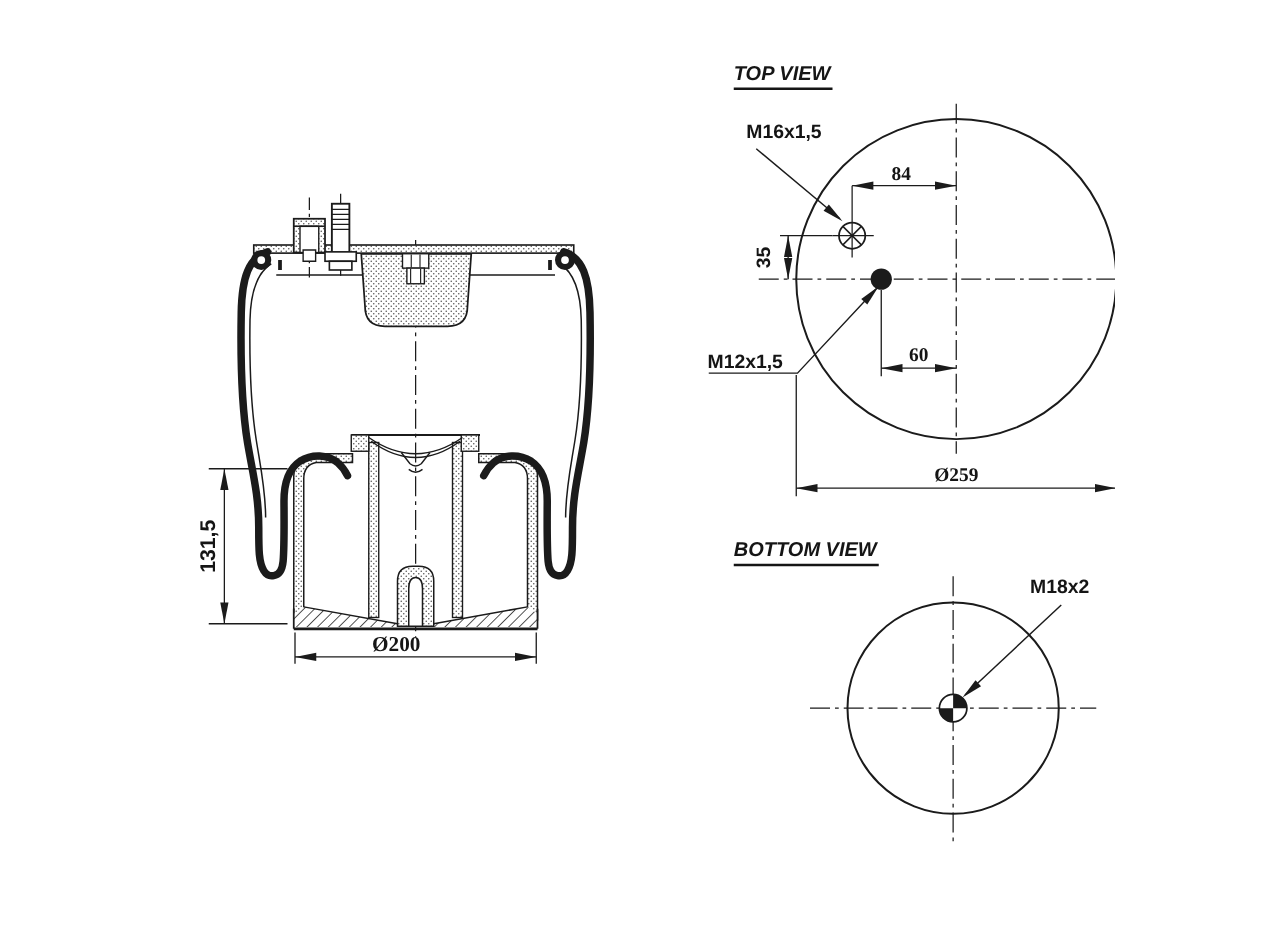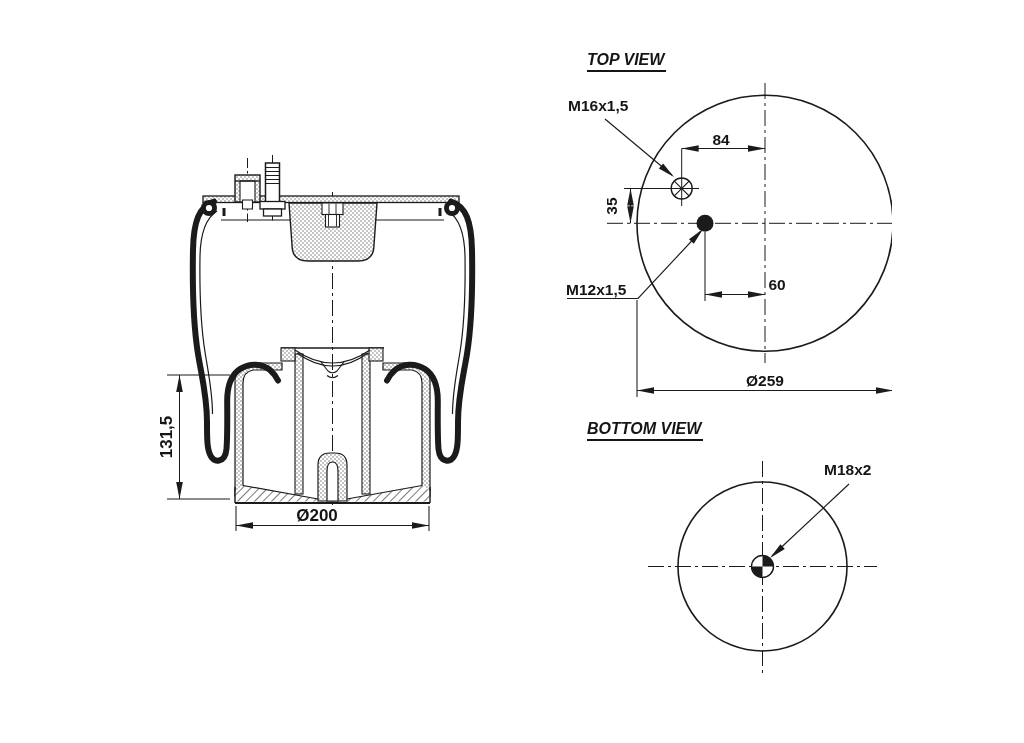--- a/index.html
+++ b/index.html
@@ -11,21 +11,21 @@
   .lbl{
     position:absolute;font:700 15.5px "Liberation Sans",sans-serif;
     color:#151515;white-space:nowrap;letter-spacing:0px;
   }
   .lbl-lg{font-size:17px;}
   .view-title{
     font:700 italic 16px "Liberation Sans",sans-serif;
     border-bottom:2px solid #151515;padding:0 2px 1px 0;
   }
   .rot{transform:translate(-50%,-50%) rotate(-90deg);}
-  .ctr{transform:translateX(-50%);}
+  .ctr{transform:translateX(-50%);font-family:Liberation Serif, serif;}
 </style>
 </head>
 <body>
 
 <div id="stage">
 
 <svg id="linework" width="1024" height="743" viewBox="0 0 1024 743">
   <defs>
     <pattern id="stip" width="4" height="4" patternUnits="userSpaceOnUse">
       <rect width="4" height="4" fill="#ffffff"></rect>
@@ -202,32 +202,32 @@
     </g>
     <g stroke-width="1.15">
       <path d="M849,484 L772,556"></path>
       <use href="#arrowhead" transform="translate(770,558) rotate(-42)" stroke="none"></use>
     </g>
   </g>
 </svg>
 
   <div class="lbl view-title" style="left:587px;top:51px;">TOP VIEW</div>
 
-  <div class="lbl" style="left:568px;top:97px;">M16x1,5</div>
+  <div class="lbl" style="left:597px;top:97px;">M16x1,5</div>
 
   <div class="lbl ctr" style="left:721px;top:131px;">84</div>
 
   <div class="lbl rot" style="left:612px;top:206px;">35</div>
 
   <div class="lbl" style="left:566px;top:281px;">M12x1,5</div>
 
-  <div class="lbl ctr" style="left:735px;top:276px;margin-left:42px;">60</div>
+  <div class="lbl ctr" style="left:735px;top:276px;">60</div>
 
   <div class="lbl ctr" style="left:765px;top:372px;text-align:center;">Ø259</div>
 
-  <div class="lbl view-title" style="left:587px;top:420px;">BOTTOM VIEW</div>
+  <div class="lbl view-title" style="left:587px;top:432px;">BOTTOM VIEW</div>
 
   <div class="lbl" style="left:824px;top:461px;">M18x2</div>
 
   <div class="lbl lbl-lg rot" style="left:167px;top:437px;">131,5</div>
 
   <div class="lbl lbl-lg ctr" style="left:317px;top:506px;">Ø200</div>
 </div>
 
 </body></html>

